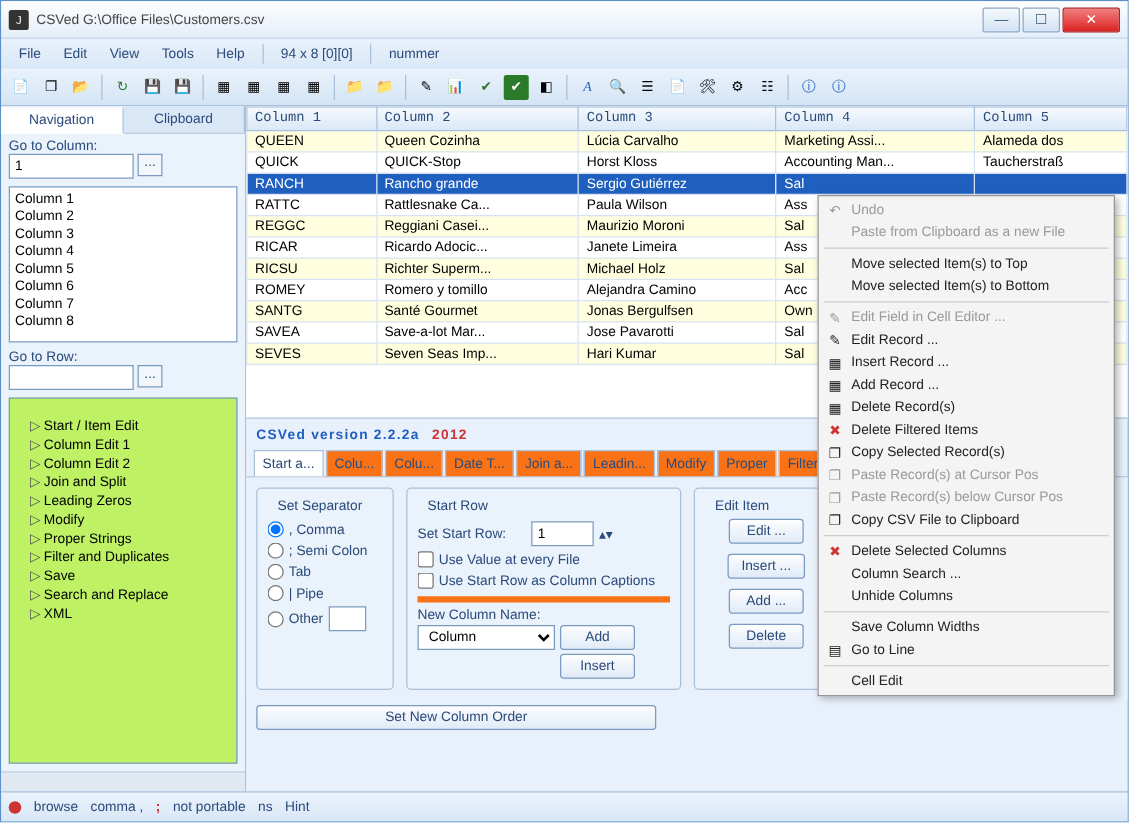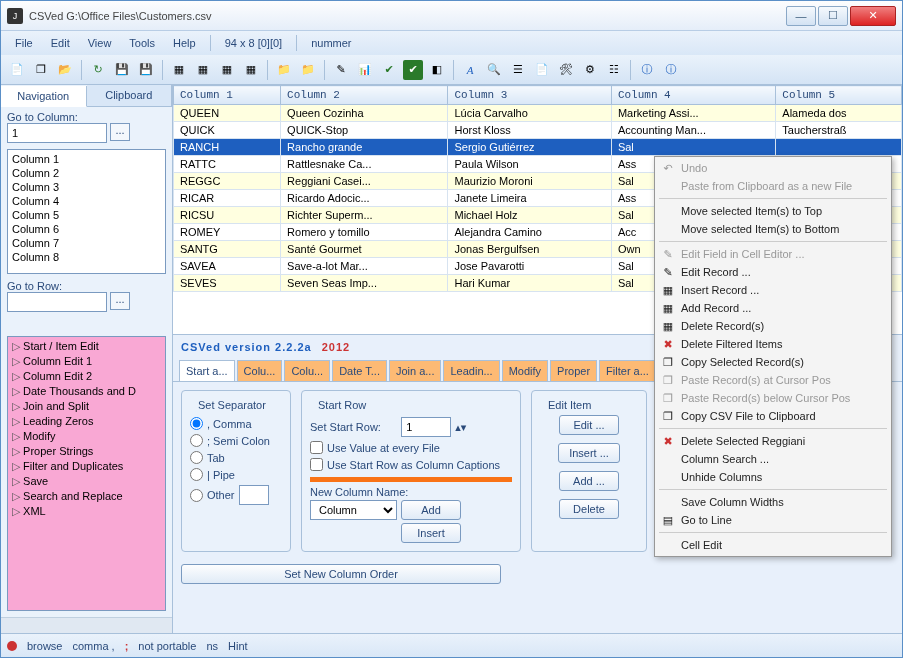--- a/index.html
+++ b/index.html
@@ -11,44 +11,44 @@
 .winbtns { display: flex; gap: 2px; }
 .winbtn { width: 30px; height: 20px; border: 1px solid #8aa8c7; background: linear-gradient(#f5f9fd,#d3e2f3); border-radius: 2px; display: flex; align-items: center; justify-content: center; color:#3a5a7a; }
 .winbtn.close { background: linear-gradient(#f08080,#d22); color: #fff; border-color:#a22; width: 46px; }
 .menubar { height: 24px; display: flex; align-items: center; gap: 2px; padding: 2px 6px; background: linear-gradient(#eaf2fb,#d9e7f7); color:#2a4a7a; }
 .menubar .m { padding: 2px 8px; cursor: default; }
 .menubar .sep { width: 1px; height: 16px; background: #a8c0da; margin: 0 4px; }
 .toolbar { height: 30px; display: flex; align-items: center; padding: 2px 6px; gap: 4px; background: linear-gradient(#eaf2fb,#d4e4f5); border-bottom: 1px solid #a8c0da; }
 .tbtn { width: 20px; height: 20px; display: flex; align-items: center; justify-content: center; }
 .tsep { width: 1px; height: 20px; background: #a8c0da; margin: 0 2px; }
 .body { flex: 1; display: flex; min-height: 0; }
-.leftpane { width: 172px; background: #eaf2fb; border-right: 1px solid #a8c0da; display: flex; flex-direction: column; justify-content: center; }
+.leftpane { width: 196px; background: #eaf2fb; border-right: 1px solid #a8c0da; display: flex; flex-direction: column; justify-content: center; }
 .navtabs { display: flex; border-bottom: 1px solid #a8c0da; }
 .navtab { flex: 1; padding: 4px 6px; background: #d9e7f7; border-right: 1px solid #a8c0da; text-align: center; color:#2a4a7a; }
 .navtab.active { background: #fff; border-bottom: 1px solid #fff; position: relative; top: 1px; }
 .goto { padding: 4px 6px; color:#2a4a7a; }
 .goto input { width: 100px; height: 18px; border: 1px solid #7a9ac0; padding: 0 3px; }
 .gotobtn { display:inline-block; width:20px; height:18px; border:1px solid #7a9ac0; background:#f3f7fc; text-align:center; vertical-align:top;}
 .colList { margin: 2px 6px; height: 125px; border: 1px solid #7a9ac0; background: #fff; overflow: auto; padding: 2px; }
 .colList div { padding: 1px 2px; }
-.tree { flex: 1; margin: 20px 6px 6px; border: 1px solid #7a9ac0; background: #f9a8d4; overflow: auto; padding: 2px; }
+.tree { flex: 1; margin: 2px 6px 6px; border: 1px solid #7a9ac0; background: #bef264; overflow: auto; padding: 14px; }
 .tree div { padding: 1px 2px; white-space: nowrap; }
 .tree .tri { display:inline-block; width:8px; color:#555; }
 .rightpane { flex: 1; display: flex; flex-direction: column; min-width: 0; background:#e8f0fb; }
 .grid { height: 250px; overflow: hidden; border-bottom: 1px solid #a8c0da; background:#fff; }
 .grid table { border-collapse: collapse; width: 100%; font-family: "Courier New", monospace; font-size: 12px; }
 .grid th { background: linear-gradient(#f5f9fd,#d9e7f7); border: 1px solid #a8c0da; padding: 3px 6px; text-align: left; font-weight: normal; color:#2a4a7a; font-family: "Courier New", monospace;}
 .grid td { border: 1px solid #d7e3f0; padding: 2px 6px; white-space: nowrap; }
 .grid tr.odd td { background: #ffffe0; }
 .grid tr.even td { background: #fff; }
 .grid tr.sel td { background: #1e5fbf; color: #fff; }
 .heading { padding: 4px 8px; font-family: "Courier New", monospace; font-size: 15px; font-weight: bold; color: #1e5fbf; letter-spacing: 1px; }
 .heading .yr { color: #c33; }
 .subtabs { display: flex; border-bottom: 1px solid #a8c0da; padding: 0 6px; gap:0; }
-.subtab { padding: 4px 6px; border: 1px solid #a8c0da; border-bottom: none; background: #fdba74; margin-right: 2px; white-space:nowrap; color:#2a4a7a; }
+.subtab { padding: 4px 6px; border: 1px solid #a8c0da; border-bottom: none; background: #f97316; margin-right: 2px; white-space:nowrap; color:#2a4a7a; }
 .subtab.active { background: #fff; }
 .panelrow { display: flex; gap: 10px; padding: 8px; background: #e8f0fb; }
 .fieldset { border: 1px solid #a8c0da; border-radius: 4px; padding: 8px; background: #eaf2fb; }
 .fieldset .fl { color:#2a4a7a; margin: -14px 0 4px 4px; background:#eaf2fb; display:inline-block; padding: 0 4px; }
 .rad { display: flex; align-items: center; gap: 4px; padding: 2px 0; color:#2a4a7a;}
 .btn { border: 1px solid #7a9ac0; background: linear-gradient(#fdfdfe,#e0ebf7); padding: 3px 10px; border-radius: 3px; color:#2a4a7a; display:inline-block; min-width:60px; text-align:center;}
 input[type=text], select.inp { border: 1px solid #7a9ac0; height: 20px; padding: 0 4px; background:#fff; }
 .bigbtn { width: 320px; margin: 4px auto; }
 .statusbar { height: 24px; border-top: 1px solid #a8c0da; display: flex; align-items: center; padding: 0 6px; gap: 10px; background: linear-gradient(#eaf2fb,#d9e7f7); color:#2a4a7a; }
 .statusbar .dot { width:10px; height:10px; border-radius:50%; background:#c33; }
@@ -143,21 +143,20 @@
         </div>
       <div class="goto">
         <div>Go to Row:</div>
         <input type="text" value="" style="">
         <span class="gotobtn">...</span>
       </div>
       <div class="tree" id="tree">
           <div><span class="tri">▷</span> Start / Item Edit</div>
           <div><span class="tri">▷</span> Column Edit 1</div>
           <div><span class="tri">▷</span> Column Edit 2</div>
-          <div><span class="tri">▷</span> Date Thousands and D</div>
           <div><span class="tri">▷</span> Join and Split</div>
           <div><span class="tri">▷</span> Leading Zeros</div>
           <div><span class="tri">▷</span> Modify</div>
           <div><span class="tri">▷</span> Proper Strings</div>
           <div><span class="tri">▷</span> Filter and Duplicates</div>
           <div><span class="tri">▷</span> Save</div>
           <div><span class="tri">▷</span> Search and Replace</div>
           <div><span class="tri">▷</span> XML</div>
         </div>
       <div class="hscroll"></div>
@@ -301,21 +300,21 @@
               <input type="checkbox" style="">
               <span>Use Value at every File</span>
             </div>
           <div class="rad">
               <input type="checkbox" style="">
               <span>Use Start Row as Column Captions</span>
             </div>
           <div style="border-top:5px solid #f97316;margin-top:4px;padding-top:4px">
             <div style="color:#2a4a7a">New Column Name:</div>
             <div style="display:flex;gap:4px;margin-top:2px">
-              <select class="inp" style="width:87px"><option>Column</option></select>
+              <select class="inp" style="width:110px"><option>Column</option></select>
               <div style="display:flex;flex-direction:column;gap:3px">
                 <span class="btn">Add</span>
                 <span class="btn">Insert</span>
               </div>
             </div>
           </div>
         </div>
         <div class="fieldset" style="width:116px">
           <div class="fl">Edit Item</div>
           <div style="display:flex;flex-direction:column;gap:8px;align-items:center">
@@ -398,21 +397,21 @@
       <span class="ico">❐</span>
       <span>Paste Record(s) below Cursor Pos</span>
     </div>
     <div class="ci">
       <span class="ico">❐</span>
       <span>Copy CSV File to Clipboard</span>
     </div>
     <div class="csep"></div>
     <div class="ci">
       <span class="ico" style="color: rgb(204, 51, 51);">✖</span>
-      <span>Delete Selected Reggiani</span>
+      <span>Delete Selected Columns</span>
     </div>
     <div class="ci">
       <span>Column Search ...</span>
     </div>
     <div class="ci">
       <span>Unhide Columns</span>
     </div>
     <div class="csep"></div>
     <div class="ci">
       <span>Save Column Widths</span>

